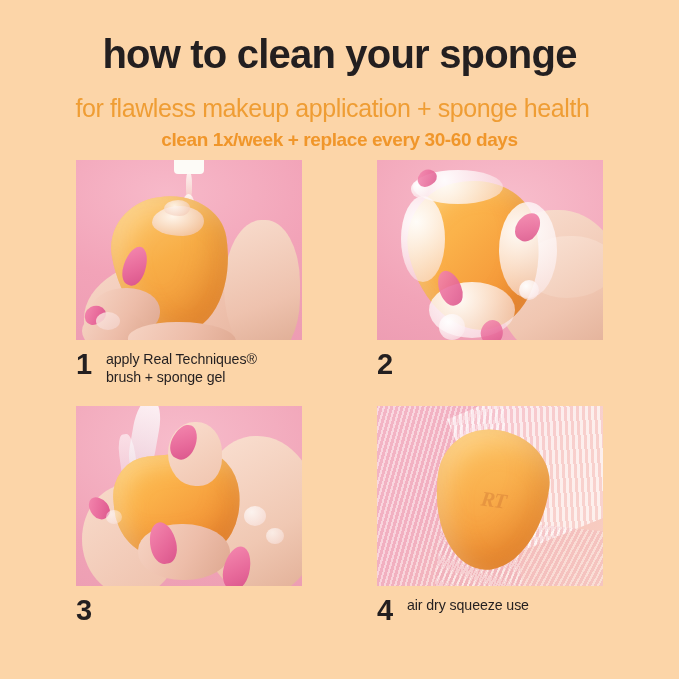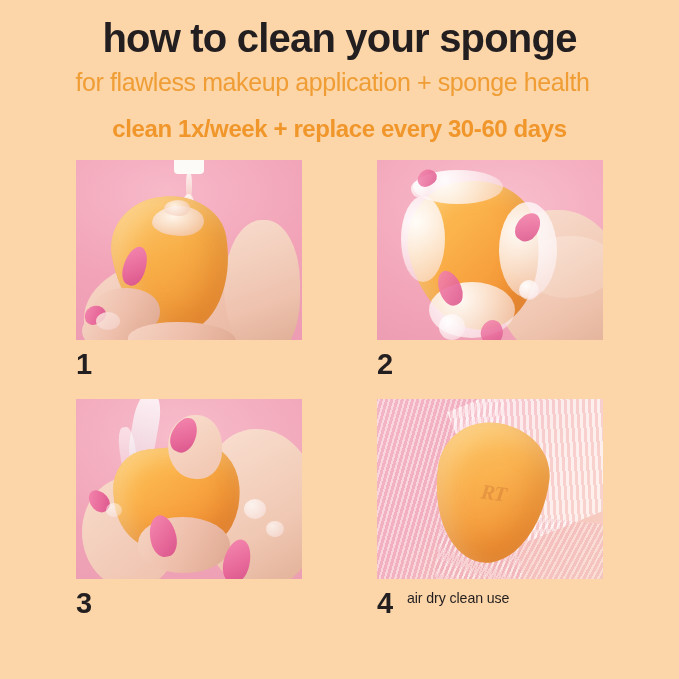--- a/index.html
+++ b/index.html
@@ -20,39 +20,39 @@
     width: 679px;
     padding-top: 16px;
     text-align: center;
   }
   .title {
     font-size: 40px;
     font-weight: bold;
     color: #231f20;
     letter-spacing: -0.8px;
     line-height: 1.12;
-    margin: 0;
+    margin: 16px;
     padding: 0 8px;
   }
   .subtitle-1 {
     font-size: 25px;
     font-weight: normal;
     color: #ef9d34;
     letter-spacing: -0.4px;
     line-height: 1.2;
     margin: 6px 14px 0 0;
     padding: 0 4px;
   }
   .subtitle-2 {
-    font-size: 24px;
+    font-size: 19px;
     font-weight: bold;
     color: #f0962a;
     letter-spacing: -0.4px;
     line-height: 1.2;
-    margin: 18px 0 0 0;
+    margin: 6px 0 0 0;
     padding: 0 8px;
   }
 
   
   .steps-grid {
     position: absolute;
     left: 76px;
     top: 160px;
     width: 527px;
   }
@@ -217,20 +217,22 @@
 
         <div class="finger" style="left:14px; top:128px; width:70px; height:48px; border-radius:52% 48% 50% 50%;"></div>
         <div class="finger" style="left:6px; top:150px; width:64px; height:42px; border-radius:50%;"></div>
         <div class="nail" style="left:48px; top:86px; width:22px; height:40px; transform:rotate(18deg);"></div>
         <div class="nail" style="left:8px; top:146px; width:22px; height:18px; transform:rotate(-28deg);"></div>
         <div class="nail-light" style="left:20px; top:152px; width:24px; height:18px; opacity:0.85;"></div>
         <div class="finger" style="left:52px; top:162px; width:108px; height:36px; border-radius:46% 54% 48% 52%;"></div>
       </div>
       <div class="caption">
         <span class="step-num">1</span>
+        <span class="step-text">apply Real Techniques®
+brush + sponge gel</span>
       </div>
     </div>
 
     <div class="step">
       <div class="photo">
         <div class="bg-pink-2"></div>
 
         <div class="finger" style="left:118px; top:50px; width:128px; height:150px; border-radius:46% 50% 48% 52%;
                     background:linear-gradient(150deg,#f9dfd1 0%,#f0c6b1 60%,#dfab92 100%);"></div>
         <div class="finger" style="left:146px; top:76px; width:92px; height:62px; border-radius:50% 46% 52% 48%;
@@ -298,17 +300,17 @@
         <div class="towel" style="left:-14px; top:-10px; width:150px; height:210px; transform:rotate(-6deg);"></div>
         <div class="towel-light" style="left:92px; top:-24px; width:170px; height:150px; transform:rotate(-22deg);"></div>
         <div class="towel" style="left:60px; top:118px; width:190px; height:90px; transform:rotate(6deg); opacity:0.8;"></div>
 
         <div class="sponge-flat" style="left:58px; top:24px; width:112px; height:140px; transform:rotate(8deg);
                     background:linear-gradient(155deg,#fdc868 0%,#fab24f 40%,#f59b3c 75%,#ee8c33 100%);"></div>
         <div class="rt-mark" style="left:104px; top:82px; font-size:21px; transform:rotate(8deg);">RT</div>
       </div>
       <div class="caption">
         <span class="step-num">4</span>
-        <span class="step-text">air dry clean use</span>
+        <span class="step-text">air dry squeeze use</span>
       </div>
     </div>
   </div>
 </div>
 
 </body></html>

